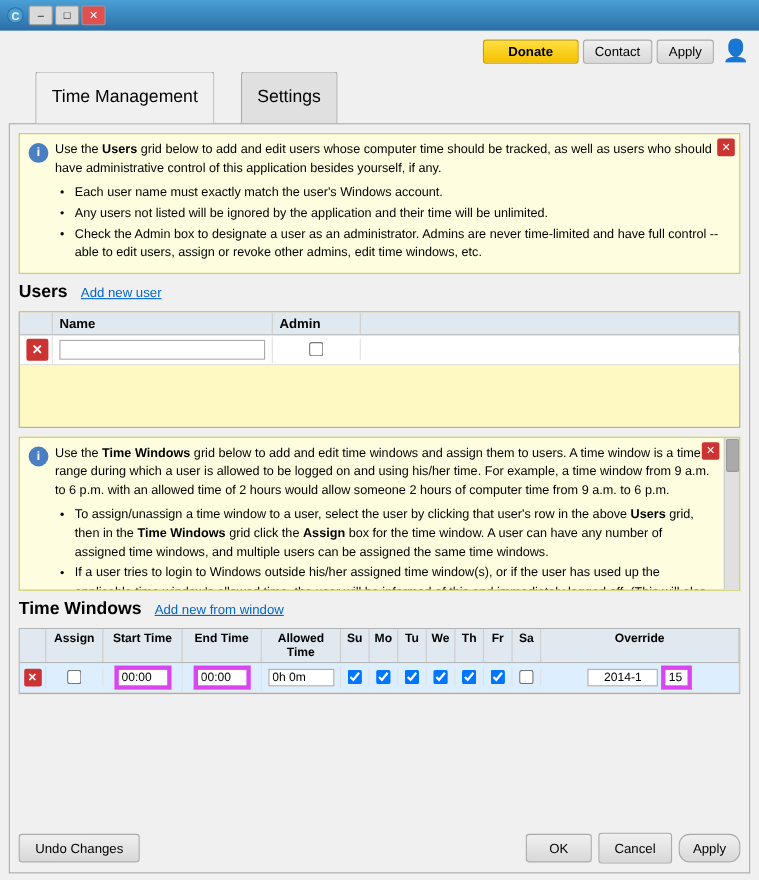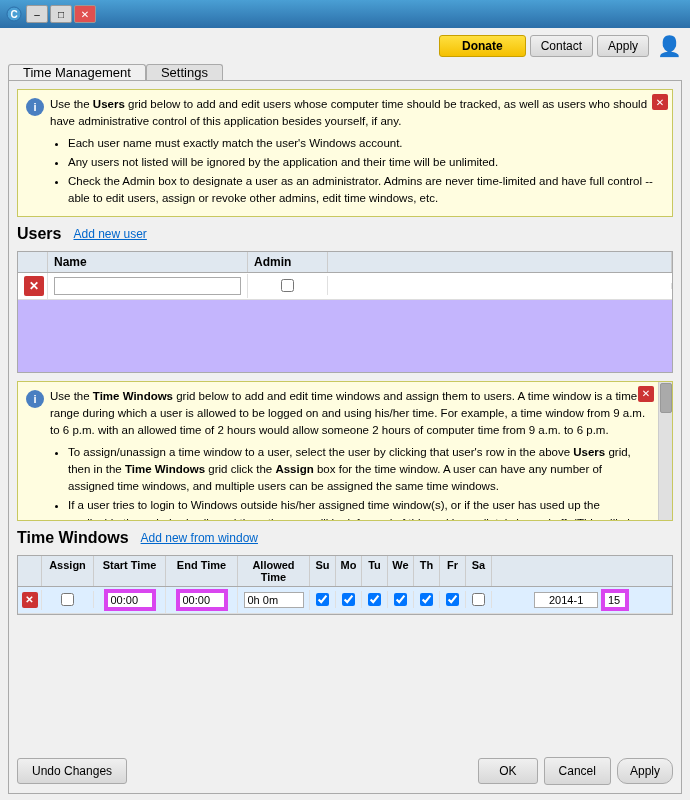--- a/index.html
+++ b/index.html
@@ -79,27 +79,28 @@
       padding: 3px 10px;
       font-size: 12px;
       cursor: pointer;
     }
     .tabs {
       display: flex;
       gap: 0;
       margin-bottom: 0;
     }
     .tab {
-      padding: 0 14px;
+      padding: 14px 14px;
       border: 1px solid #aaa;
       border-bottom: none;
       background: #e0e0e0;
       cursor: pointer;
       border-radius: 3px 3px 0 0;
-      font-size: 13px;
+      font-size: 16px;
+      margin-left: 24px;
     }
     .tab.active {
       background: #f0f0f0;
       font-weight: normal;
       z-index: 1;
     }
     .tab-content {
       border: 1px solid #aaa;
       background: #f0f0f0;
       padding: 8px;
@@ -174,21 +175,21 @@
       font-weight: bold;
     }
     .add-link {
       color: #0066cc;
       text-decoration: underline;
       cursor: pointer;
       font-size: 12px;
     }
     .grid-container {
       border: 1px solid #aaa;
-      background: #c4b5fd;
+      background: #fef9c3;
       flex: 1;
       min-height: 120px;
       overflow: hidden;
     }
     .grid-header {
       display: flex;
       background: #e0e8f0;
       border-bottom: 1px solid #aaa;
     }
     .grid-header-cell {
@@ -461,20 +462,21 @@
         <div class="tw-hcell" style="width:72px;">Start Time</div>
         <div class="tw-hcell" style="width:72px;">End Time</div>
         <div class="tw-hcell" style="width:72px;">Allowed Time</div>
         <div class="tw-hcell" style="width:26px;">Su</div>
         <div class="tw-hcell" style="width:26px;">Mo</div>
         <div class="tw-hcell" style="width:26px;">Tu</div>
         <div class="tw-hcell" style="width:26px;">We</div>
         <div class="tw-hcell" style="width:26px;">Th</div>
         <div class="tw-hcell" style="width:26px;">Fr</div>
         <div class="tw-hcell" style="width:26px;">Sa</div>
+        <div class="tw-hcell" style="flex:1;">Override</div>
       </div>
       <div class="tw-row">
         <div class="tw-cell" style="width:24px;">
           <button class="delete-x" style="width:16px;height:16px;font-size:10px;">✕</button>
         </div>
         <div class="tw-cell" style="width:52px;">
           <input type="checkbox" class="cb-small" style="">
         </div>
         <div class="tw-cell" style="width:72px;">
           <input class="tw-input" type="text" value="00:00" style="">

